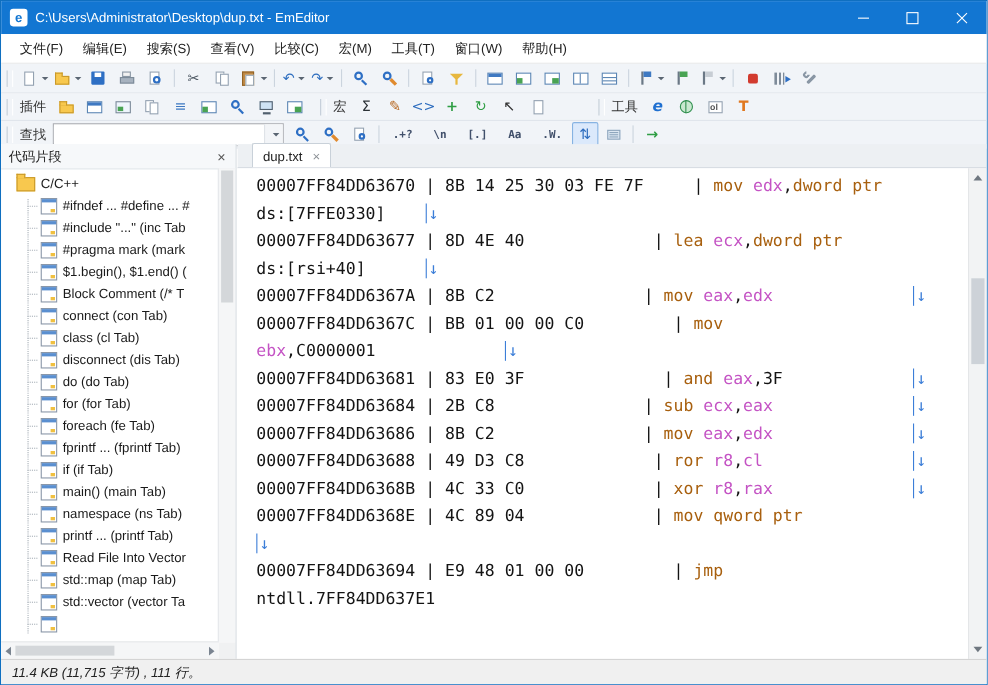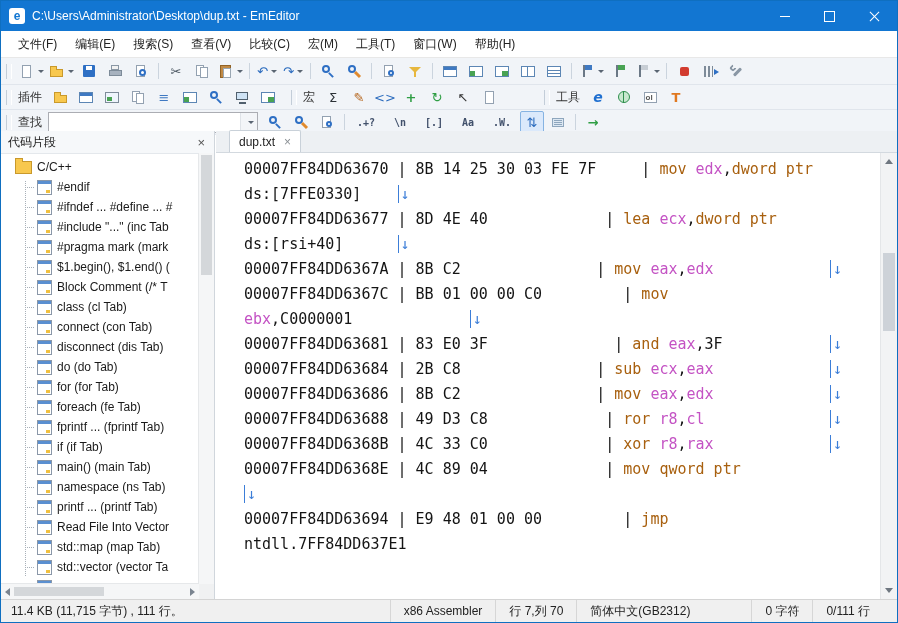--- a/index.html
+++ b/index.html
@@ -118,35 +118,35 @@
   .th-thumb{width:90px;height:9px;background:#d4d7da;}
   .corner{position:absolute;right:0;bottom:0;width:15px;height:15px;background:#f0f1f2;}
   
   .editarea{position:absolute;left:215px;top:0;right:0;bottom:0;}
   .tabbar{height:22px;background:#edf0f3;border-bottom:1px solid #d3d9df;display:flex;align-items:flex-end;padding-left:13px;box-sizing:border-box;}
   .tab{height:21px;background:#fff;border:1px solid #c9d1d9;border-bottom:none;border-radius:2px 2px 0 0;
        display:flex;align-items:center;padding:0 9px;font-size:12px;color:#222;}
   .tab-close{margin-left:9px;color:#8a8f94;font-size:12px;cursor:default;}
   .editor{position:absolute;top:22px;left:0;right:17px;bottom:0;background:#fff;overflow:hidden;padding-top:4px;}
   .line{white-space:pre;font-family:"DejaVu Sans Mono","Liberation Mono",monospace;font-size:15px;
-        line-height:25px;height:25px;padding-left:28px;position:relative;}
+        line-height:25px;height:25px;padding-left:17px;position:relative;}
   .seg-k{color:#141414;} .seg-m{color:#a8600f;} .seg-r{color:#c453c4;}
   .eol{color:#3c7ed8;} .eol::before{content:"";border-left:1px solid #3c7ed8;margin-right:2px;}
   .eol-right{position:absolute;right:38px;top:0;color:#3c7ed8;}
   .eol-right::before{content:"";border-left:1px solid #3c7ed8;margin-right:2px;}
   .vscroll{position:absolute;top:22px;right:0;width:17px;bottom:0;background:#f2f3f4;border-left:1px solid #e4e6e8;box-sizing:border-box;}
   .vs-arrow{position:absolute;left:0;width:16px;height:17px;display:flex;align-items:center;justify-content:center;}
   .vs-up{top:0;} .vs-down{bottom:0;}
   .vs-up::before{content:"";border-left:4px solid transparent;border-right:4px solid transparent;border-bottom:5px solid #6f7780;}
   .vs-down::before{content:"";border-left:4px solid transparent;border-right:4px solid transparent;border-top:5px solid #6f7780;}
   .vs-thumb{position:absolute;left:2px;right:2px;top:100px;height:78px;background:#cdd2d8;}
   
   .statusbar{position:absolute;left:0;right:0;bottom:0;height:23px;background:#f0f0f0;border-top:1px solid #d4d4d4;
              display:flex;align-items:center;font-size:12px;color:#222;box-sizing:border-box;}
-  .sb-left{flex:1;padding-left:10px;white-space:nowrap;}
+  .sb-left{flex:1;padding-left:10px;white-space:nowrap;font-style:italic;}
   .sb-segs{display:flex;height:100%;align-items:center;}
   .sb-seg{padding:0 13px;border-left:1px solid #d6d6d6;height:100%;display:flex;align-items:center;white-space:nowrap;}
   .sb-seg:nth-child(4){margin-left:48px;}
   .sb-grip{width:14px;height:100%;}
 </style>
 </head>
 <body>
 
 <div id="win">
 
@@ -393,49 +393,45 @@
         <span class="panel-close">×</span>
       </div>
       <div class="tree" id="tree">
           <div class="tree-vline"></div>
           <div class="titem root">
             <span class="fold"></span>
             <span class="tlabel">C/C++</span>
           </div>
           <div class="titem">
             <span class="snip"></span>
-            <span class="tlabel">#endif</span>
-          </div>
-          <div class="titem">
-            <span class="snip"></span>
             <span class="tlabel">#ifndef ... #define ... #</span>
           </div>
           <div class="titem">
             <span class="snip"></span>
             <span class="tlabel">#include "..." (inc Tab</span>
           </div>
           <div class="titem">
             <span class="snip"></span>
             <span class="tlabel">#pragma mark (mark</span>
           </div>
           <div class="titem">
             <span class="snip"></span>
             <span class="tlabel">$1.begin(), $1.end() (</span>
           </div>
           <div class="titem">
             <span class="snip"></span>
             <span class="tlabel">Block Comment (/* T</span>
           </div>
           <div class="titem">
             <span class="snip"></span>
+            <span class="tlabel">connect (con Tab)</span>
+          </div>
+          <div class="titem">
+            <span class="snip"></span>
             <span class="tlabel">class (cl Tab)</span>
-          </div>
-          <div class="titem">
-            <span class="snip"></span>
-            <span class="tlabel">connect (con Tab)</span>
           </div>
           <div class="titem">
             <span class="snip"></span>
             <span class="tlabel">disconnect (dis Tab)</span>
           </div>
           <div class="titem">
             <span class="snip"></span>
             <span class="tlabel">do (do Tab)</span>
           </div>
           <div class="titem">
@@ -523,23 +519,16 @@
         <div class="vs-arrow vs-up"></div>
         <div class="vs-thumb"></div>
         <div class="vs-arrow vs-down"></div>
       </div>
     </div>
 
   </div>
 
   <div class="statusbar">
     <div class="sb-left">11.4 KB (11,715 字节) , 111 行。</div>
-    <div class="sb-segs" id="sbsegs">
-        <div class="sb-seg">x86 Assembler</div>
-        <div class="sb-seg">行 7,列 70</div>
-        <div class="sb-seg">简体中文(GB2312)</div>
-        <div class="sb-seg">0 字符</div>
-        <div class="sb-seg">0/111 行</div>
-      </div>
     <div class="sb-grip"></div>
   </div>
 
 </div>
 
 </body></html>

